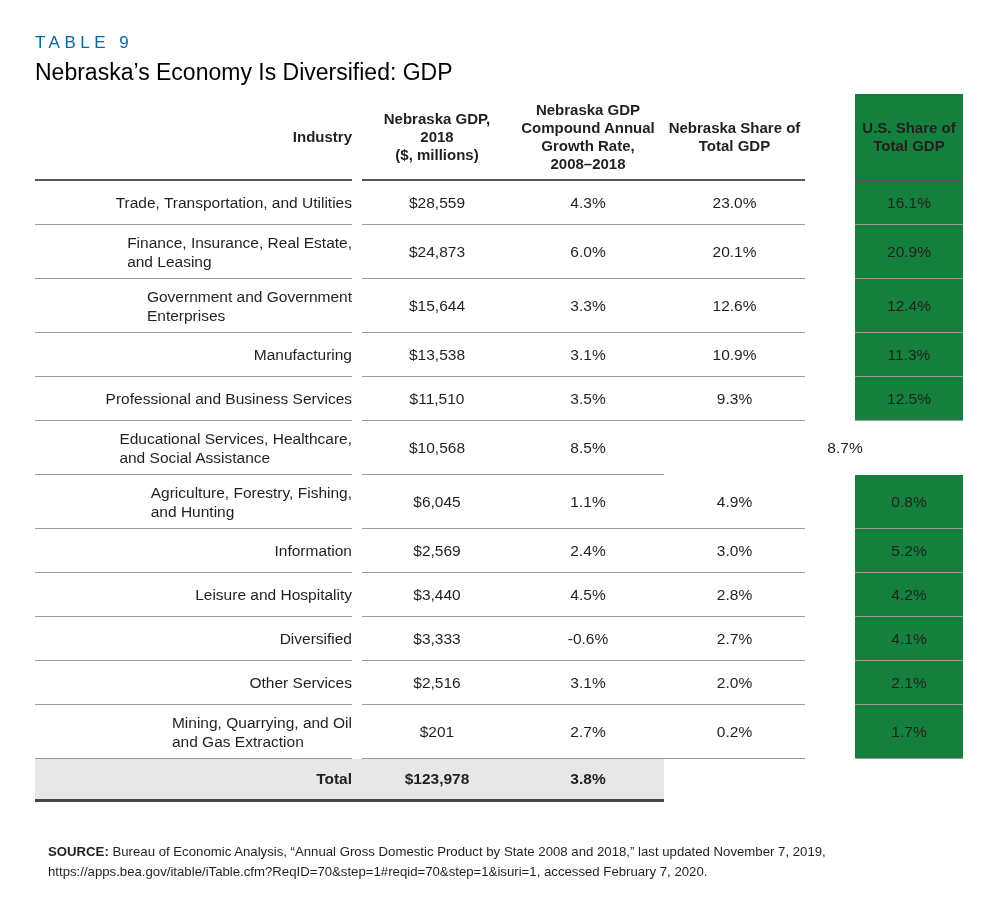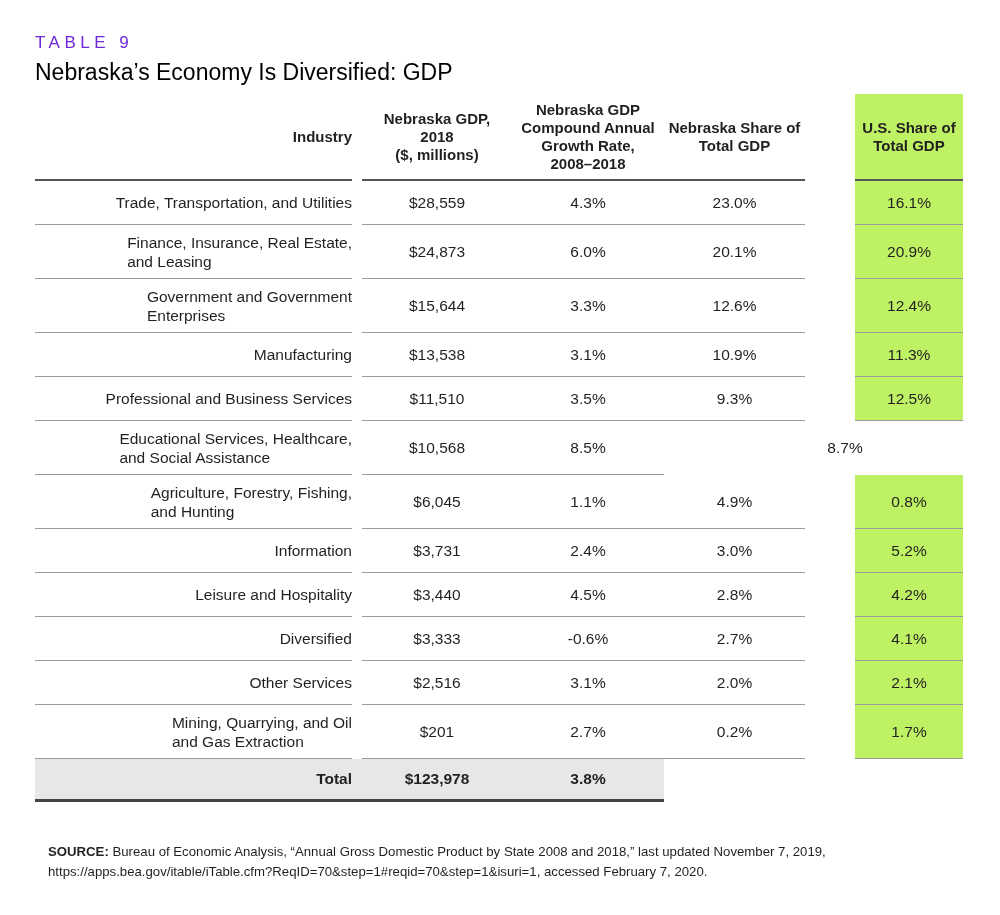--- a/index.html
+++ b/index.html
@@ -3,21 +3,21 @@
 <meta charset="utf-8">
 <style>
   html,body{margin:0;padding:0;}
   body{
     width:1000px;height:915px;background:#ffffff;
     font-family:"Liberation Sans",sans-serif;color:#231f20;
     -webkit-font-smoothing:antialiased;
   }
   .page{box-sizing:border-box;width:1000px;height:915px;padding:34px 37px 0 35px;}
   .kicker{
-    font-size:17px;font-weight:400;letter-spacing:4.5px;color:#6d28d9;line-height:1;
+    font-size:17px;font-weight:400;letter-spacing:4.5px;color:#0369a1;line-height:1;
   }
   .title{
     font-size:23px;font-weight:normal;color:#000;margin:8px 0 0 0;line-height:1.15;
   }
   .tbl{margin-top:9px;}
   .trow{
     display:grid;
     grid-template-columns:317px 10px 150px 152px 141px 10px 148px;
   }
   .trow > div{
@@ -29,21 +29,21 @@
   .h-header{min-height:87px;}
   .h-s{min-height:44px;}
   .h-d{min-height:54px;}
   .h-t{min-height:43px;}
   
   .h-header > div{font-weight:bold;font-size:15px;line-height:18px;border-bottom:2px solid #55565a;}
   .h-header > .gap{border-bottom:none;}
   
   .drow > div{font-size:15.5px;line-height:19px;border-bottom:1px solid #9b9b9b;}
   .drow > .gap{border-bottom:none;}
-  .shade{background:#bef264;margin-left:40px;}
+  .shade{background:#15803d;margin-left:40px;}
   
   .trow.total > div{
     font-size:15.5px;font-weight:bold;border-bottom:none;
   }
   .trow.total > .tband{background:#e7e7e7;border-bottom:3px solid #454547;}
   
   .source{
     margin:40px 0 0 13px;font-size:13.2px;line-height:1.5;color:#231f20;max-width:870px;
   }
   .src-label{font-weight:bold;}
@@ -144,21 +144,21 @@
       <div>$6,045</div>
       <div>1.1%</div>
       <div>4.9%</div>
       <div class="gap"></div>
       <div class="shade">0.8%</div>
     </div>
 
     <div class="trow drow h-s">
       <div class="ind">Information</div>
       <div class="gap"></div>
-      <div>$3,731</div>
+      <div>$2,569</div>
       <div>2.4%</div>
       <div>3.0%</div>
       <div class="gap"></div>
       <div class="shade">5.2%</div>
     </div>
 
     <div class="trow drow h-s">
       <div class="ind">Leisure and Hospitality</div>
       <div class="gap"></div>
       <div>$3,440</div>

